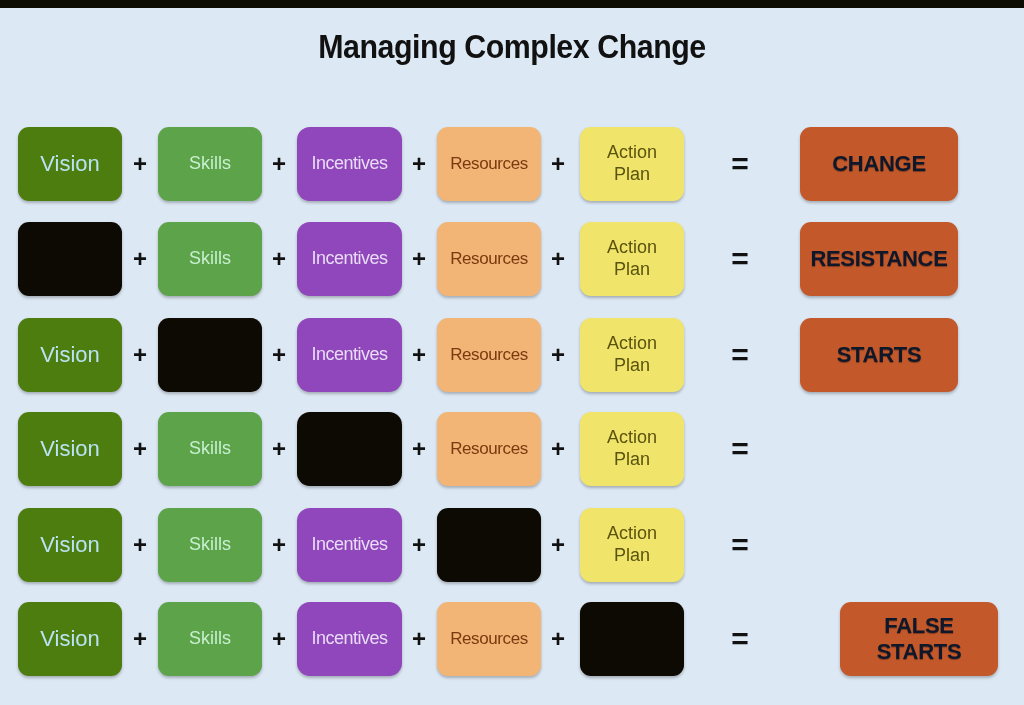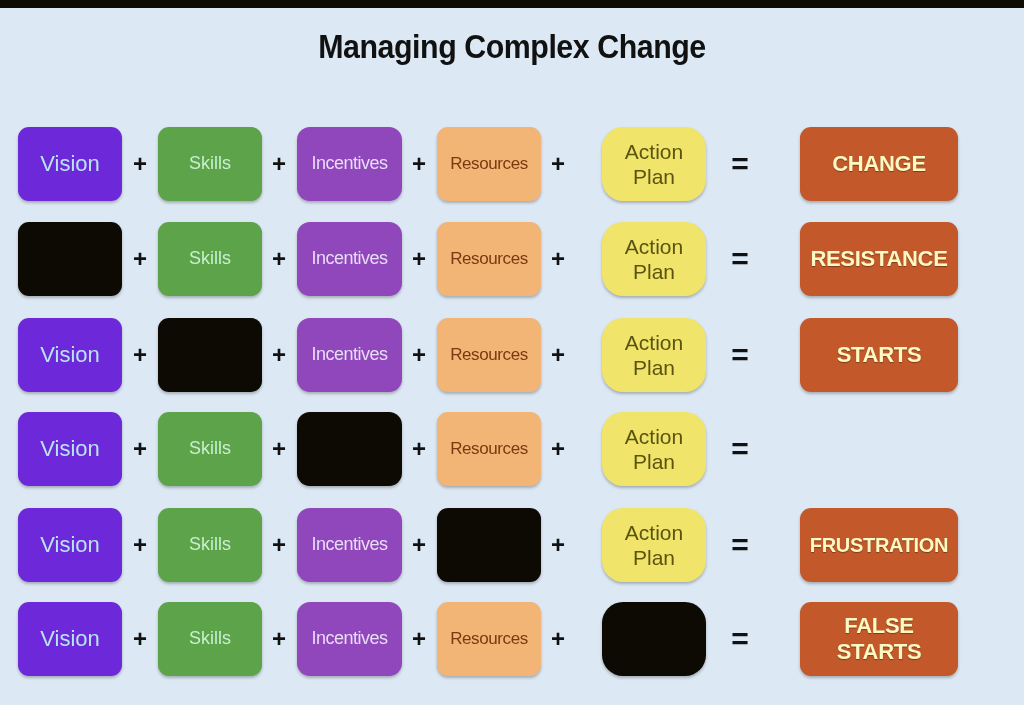--- a/index.html
+++ b/index.html
@@ -16,28 +16,28 @@
     transform: scaleX(0.92);
   }
   .row { position: absolute; left: 0; width: 1024px; height: 76px; }
   .box {
     position: absolute; top: 0; height: 74px; width: 104px;
     border-radius: 11px;
     display: flex; align-items: center; justify-content: center; text-align: center;
     box-shadow: 0 2px 3px rgba(0,0,0,0.25);
     line-height: 1.2;
   }
-  .b-vision { left: 18px; background: #6d28d9; color: #b9e3f2; font-size: 22px; }
+  .b-vision { left: 18px; background: #4d7c0f; color: #b9e3f2; font-size: 22px; }
   .b-skills { left: 158px; background: #5da34a; color: #c8f0d0; font-size: 18px; }
   .b-incent { left: 297px; width: 105px; background: #8f47bb; color: #e9dcf7; font-size: 18px; letter-spacing: -0.5px; border-radius: 13px; }
   .b-resour { left: 437px; background: #f2b576; color: #7a3a10; font-size: 17px; letter-spacing: -0.4px; }
-  .b-action { left: 602px; background: #f1e46a; color: #5a5410; font-size: 21px; border-radius: 21px; }
+  .b-action { left: 580px; background: #f1e46a; color: #5a5410; font-size: 18px; }
   .b-missing { background: #0c0a02 !important; color: transparent !important; }
   .b-result {
-    left: 800px; width: 158px; background: #c3592b; color: #fef9c3;
+    left: 800px; width: 158px; background: #c3592b; color: #0f172a;
     font-weight: bold; font-size: 22px; letter-spacing: -0.3px;
     text-shadow: 0 1px 1px rgba(0,0,0,0.35);
   }
   .b-result.small { font-size: 20px; }
   .op {
     position: absolute; top: 0; height: 74px; width: 24px;
     display: flex; align-items: center; justify-content: center;
     font-weight: bold; font-size: 24px; color: #111;
   }
   .op.p1 { left: 128px; }
@@ -111,28 +111,27 @@
   <div class="box b-vision">Vision</div>
   <div class="op p1">+</div>
   <div class="box b-skills">Skills</div>
   <div class="op p2">+</div>
   <div class="box b-incent">Incentives</div>
   <div class="op p3">+</div>
   <div class="box b-resour b-missing"></div>
   <div class="op p4">+</div>
   <div class="box b-action">Action<br>Plan</div>
   <div class="op eq">=</div>
-  <div class="box b-result small">FRUSTRATION</div>
 </div>
 
 <div class="row" style="top:602px">
   <div class="box b-vision">Vision</div>
   <div class="op p1">+</div>
   <div class="box b-skills">Skills</div>
   <div class="op p2">+</div>
   <div class="box b-incent">Incentives</div>
   <div class="op p3">+</div>
   <div class="box b-resour">Resources</div>
   <div class="op p4">+</div>
   <div class="box b-action b-missing"></div>
   <div class="op eq">=</div>
-  <div class="box b-result" style="width:158px; padding:0 38px; box-sizing:border-box;">FALSE STARTS</div>
+  <div class="box b-result" style="width:158px; padding:0 38px; box-sizing:border-box;margin-left:40px;">FALSE STARTS</div>
 </div>
 
 </body></html>

